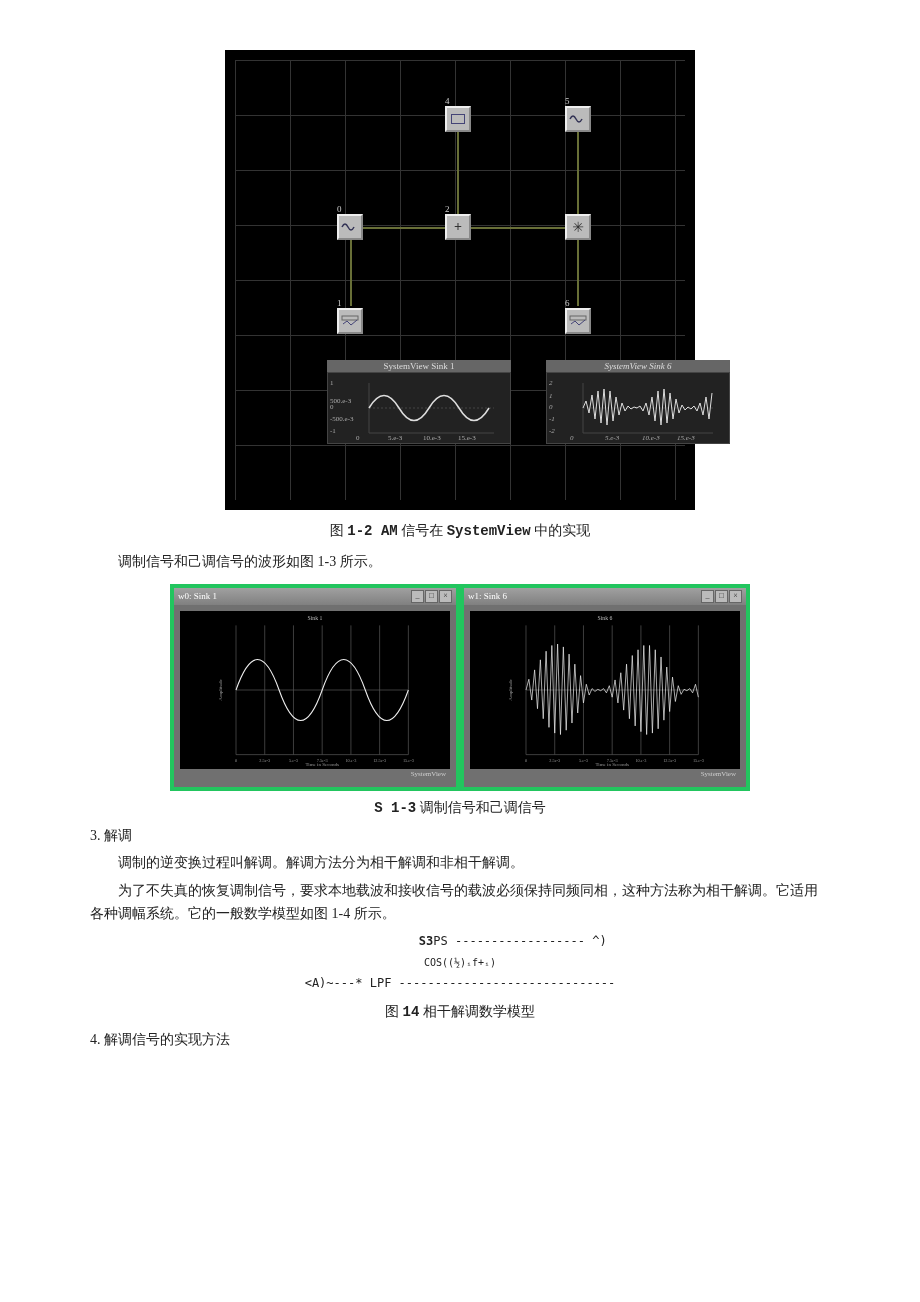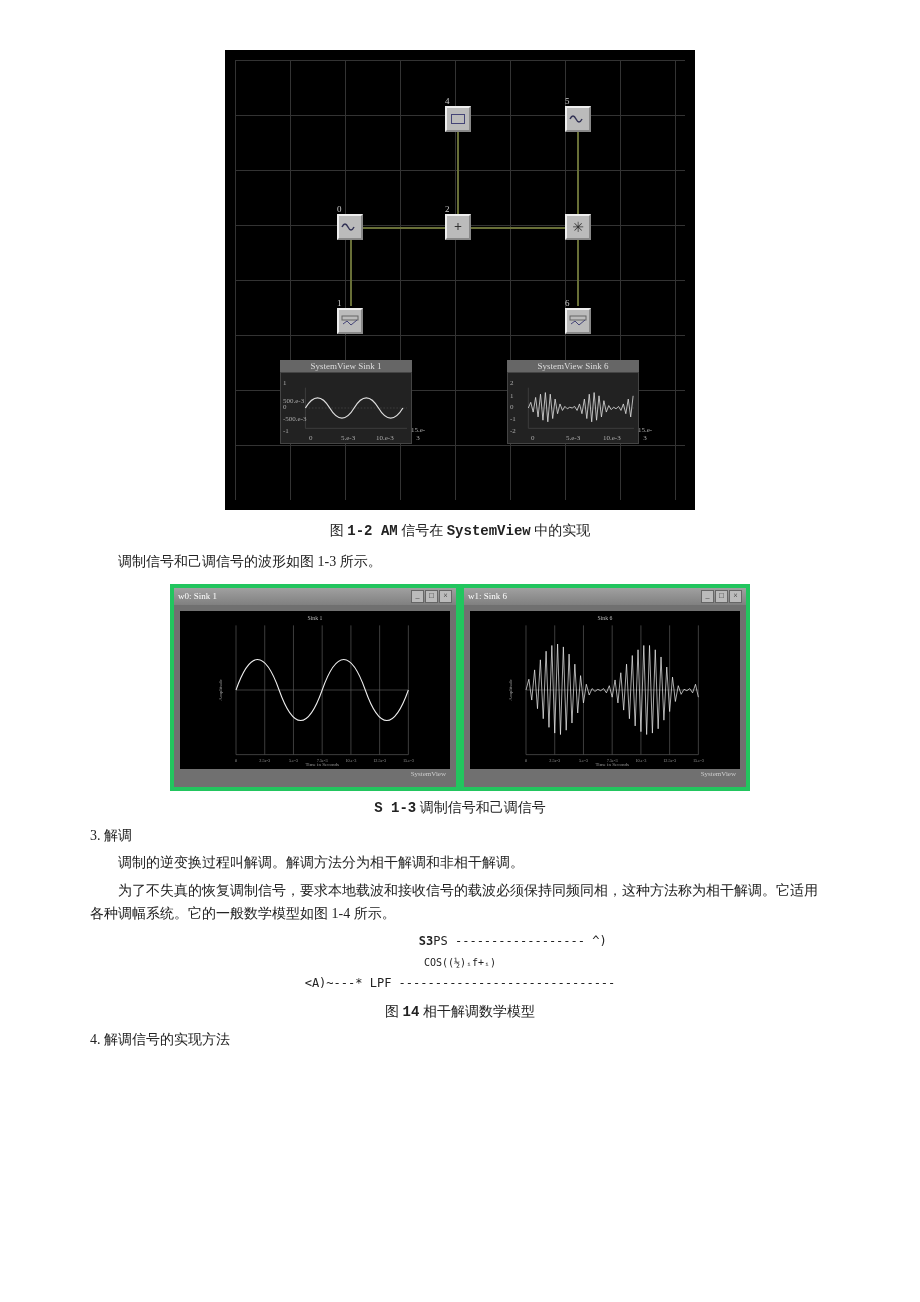--- a/index.html
+++ b/index.html
@@ -11,21 +11,21 @@
 
 
 .sv-box { display:inline-block; background:#000; padding:10px; position:relative; }
 .sv-grid { position:relative; width:450px; height:440px; background:
   repeating-linear-gradient(to right,#333 0,#333 1px,transparent 1px,transparent 55px),
   repeating-linear-gradient(to bottom,#333 0,#333 1px,transparent 1px,transparent 55px);
 }
 .node { position:absolute; width:26px; height:26px; background:#bbb; border:2px solid #888; border-top-color:#eee; border-left-color:#eee; box-sizing:border-box; display:flex; align-items:center; justify-content:center; font-size:14px; color:#333; }
 .node-lbl { position:absolute; color:#ccc; font-size:9px; }
 .wire { position:absolute; background:#686f37; }
-.sink-prev { position:absolute; width:132px; }
+.sink-prev { position:absolute; width:184px;margin-left:47px; }
 .sink-title { background:#666; color:#ddd; font-size:9px; text-align:center; padding:1px 0; }
 .sink-plot { background:#222; height:70px; position:relative; border:1px solid #444; }
 .sink-plot svg { width:100%; height:100%; display:block; }
 .ytk { position:absolute; left:2px; font-size:7px; color:#aaa; }
 .xtk { position:absolute; bottom:1px; font-size:7px; color:#aaa; }
 
 
 .dual { display:flex; justify-content:center; gap:0; }
 .scope { width:290px; background:#707070; border:4px solid #22c55e; box-sizing:border-box; }
 .titlebar { display:flex; justify-content:space-between; align-items:center; background:linear-gradient(#a0a0a0,#808080); font-size:9px; color:#fff; padding:2px 4px; }
@@ -102,21 +102,21 @@
           <span class="ytk" style="top:30px;">0</span>
           <span class="ytk" style="top:42px;">-500.e-3</span>
           <span class="ytk" style="top:54px;">-1</span>
           <span class="xtk" style="left:28px;">0</span>
           <span class="xtk" style="left:60px;">5.e-3</span>
           <span class="xtk" style="left:95px;">10.e-3</span>
           <span class="xtk" style="left:130px;">15.e-3</span>
         </div>
       </div>
 
-      <div class="sink-prev" style="left:272px; top:300px;">
+      <div class="sink-prev" style="left:264px; top:300px;font-style:italic;">
         <div class="sink-title">SystemView Sink 6</div>
         <div class="sink-plot">
           <svg viewBox="0 0 160 70">
               <g stroke="#444">
             <line x1="25" y1="10" x2="25" y2="60"></line>
                 <line x1="25" y1="60" x2="155" y2="60"></line>
             <line x1="25" y1="35" x2="155" y2="35" stroke-dasharray="2"></line>
               </g>
             <path d="M25 35 L28 28 L31 40 L34 22 L37 46 L40 18 L43 50 L46 16 L49 52 L52 18 L55 48 L58 24 L61 42 L64 30 L67 38 L70 33 L73 36 L76 34 L79 35 L82 33 L85 38 L88 30 L91 42 L94 24 L97 48 L100 18 L103 52 L106 16 L109 50 L112 20 L115 46 L118 26 L121 40 L124 32 L127 37 L130 34 L133 36 L136 33 L139 38 L142 30 L145 42 L148 24 L151 46 L154 20" stroke="#ddd" fill="none"></path>
             </svg>

